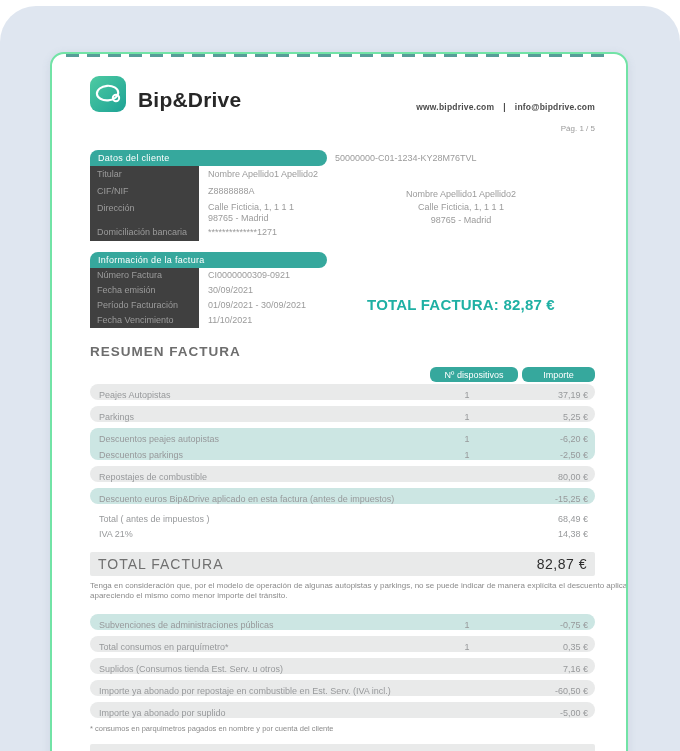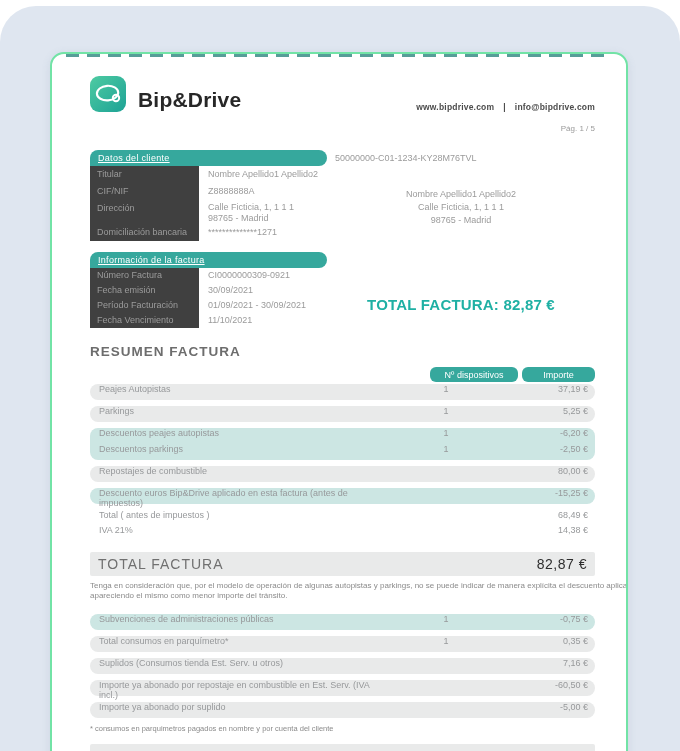--- a/index.html
+++ b/index.html
@@ -25,42 +25,42 @@
   .contact { margin-left:auto; font-size:8.5px; font-weight:bold; color:#4c4c4c; letter-spacing:.2px; }
   .contact .sep { margin:0 9px; color:#4c4c4c; }
   .pageline { text-align:right; font-size:8px; color:#9a9a9a; margin-top:12px; }
 
   
   .twocol { display:flex; margin-top:17px; }
   .leftblk { width:237px; flex:0 0 237px; }
   .rightblk { flex:1; }
   .bar-title { height:16px; background:#36a89d; color:#fff; font-size:9px;
                display:flex; align-items:center; padding-left:8px;
-               border-radius:8px 8px 8px 0; letter-spacing:.3px;text-decoration:underline; }
+               border-radius:8px 8px 8px 0; letter-spacing:.3px; }
   .kv { display:flex; font-size:9px; color:#9b9b9b; }
   .kv .k { width:109px; flex:0 0 109px; background:#404040; padding-left:7px; }
   .kv .v { padding-left:9px; white-space:nowrap; }
   .client .kv { line-height:17px; min-height:17px; }
   .client .kv.multi { line-height:11px; padding-top:2px; min-height:24px; }
   .client .kv.multi .k { line-height:17px; margin-top:-2px; padding-bottom:2px;}
   .invoice .kv { line-height:15px; min-height:15px; }
   .ref { font-size:9px; color:#9b9b9b; padding-left:8px; line-height:16px; }
   .mail-addr { text-align:center; font-size:9px; color:#9b9b9b; margin-top:22px; line-height:13px; }
   .total-inline { text-align:center; font-size:15px; font-weight:bold; color:#1fb0a4;
                   margin-top:44px; letter-spacing:.2px; }
 
   
   .section-title { margin-top:16px; font-size:13.5px; font-weight:bold; color:#6d6d6d; letter-spacing:1px; }
   .pills { display:flex; justify-content:flex-end; gap:4px; margin-top:8px; margin-bottom:2px; }
   .pill { height:15px; background:#36a89d; color:#fff; font-size:9px;
           display:flex; align-items:center; justify-content:center; border-radius:6px; }
   .pill.dev { width:88px; } .pill.imp { width:73px; }
 
-  .trow { display:flex; align-items:flex-start; height:16px; border-radius:8px;
-          font-size:9px; color:#97999b; margin-bottom:6px;gap:21px; }
+  .trow { display:flex; align-items:flex-end; height:16px; border-radius:8px;
+          font-size:9px; color:#97999b; margin-bottom:6px; }
   .trow .lbl { flex:1; padding-left:9px; }
   .trow .dev { width:96px; flex:0 0 96px; text-align:center; }
   .trow .amt { width:80px; flex:0 0 80px; text-align:right; padding-right:7px; }
   .trow.gray { background:#e9eaea; }
   .trow.teal { background:#cce6e3; }
   .tgroup { background:#cce6e3; border-radius:8px; margin-bottom:6px; }
   .tgroup .trow { margin-bottom:0; background:transparent; }
   .trow.plain { background:transparent; height:14px; margin-bottom:1px; }
 
   .band { display:flex; align-items:center; justify-content:space-between;

